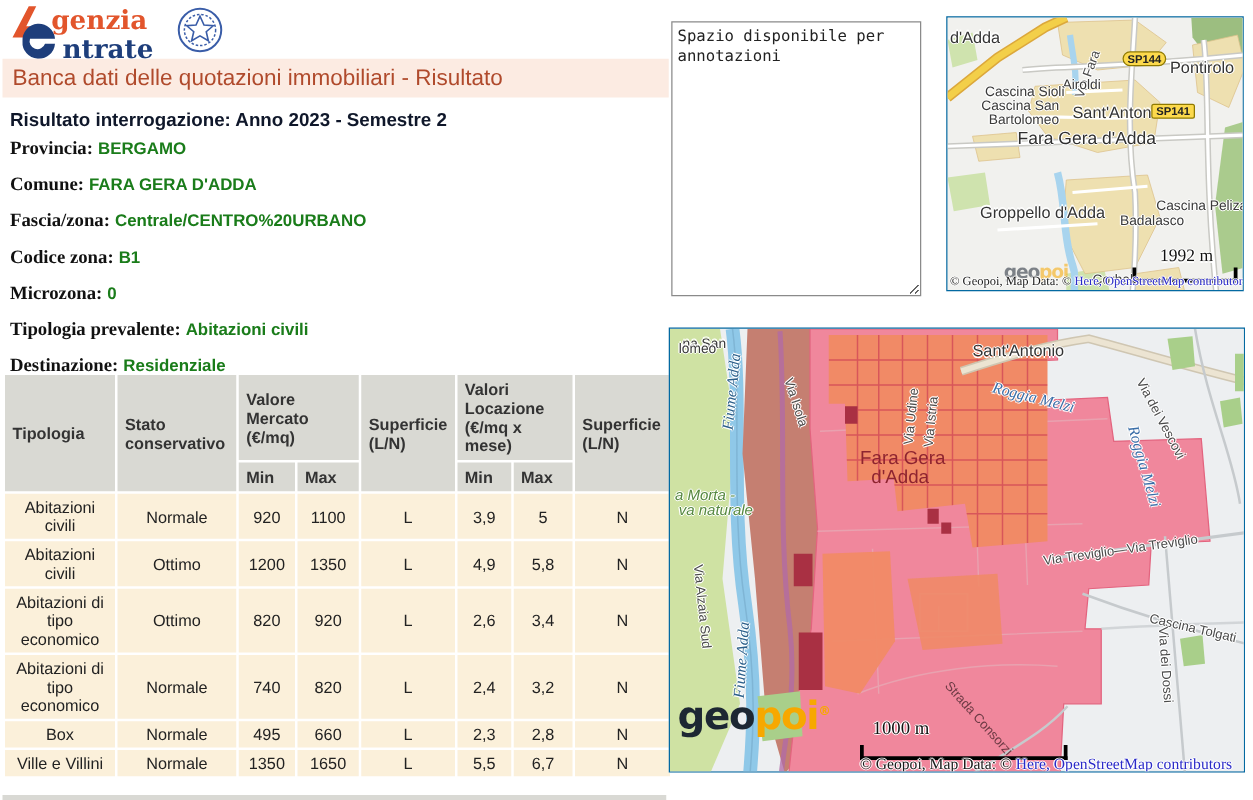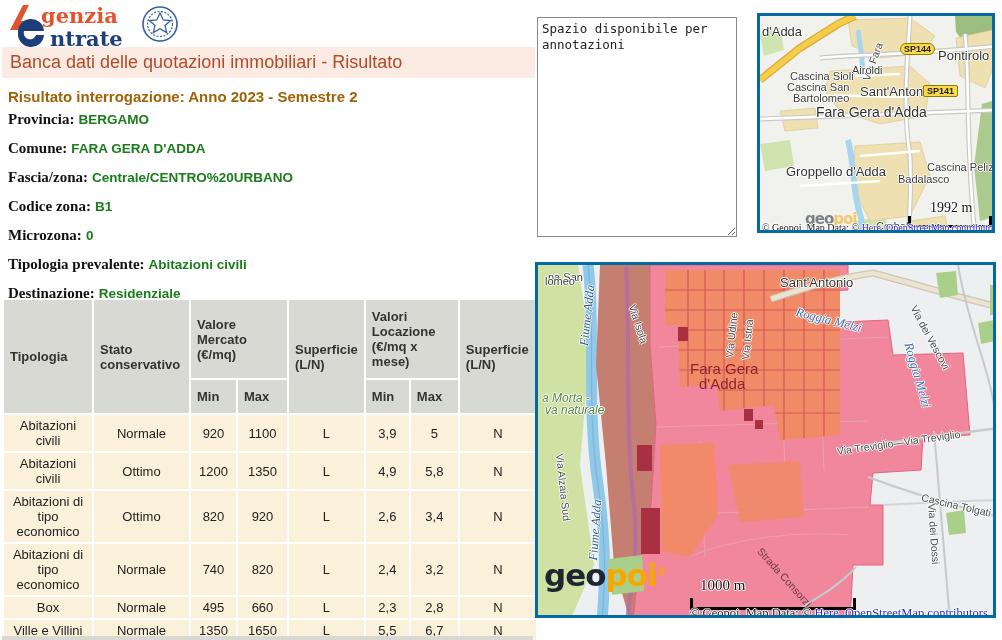--- a/index.html
+++ b/index.html
@@ -7,46 +7,46 @@
     font-family:"Liberation Sans", sans-serif; overflow:hidden; position:relative; }
 
   
   .logo { position:absolute; left:8px; top:3px; width:180px; height:44px; }
 
   
   .title-bar { position:absolute; left:2px; top:47px; width:533px; height:31px;
     background:#fcebe2; color:#b04a2c; font-size:18px; line-height:31px; padding-left:8px; }
 
   
-  .result-heading { position:absolute; left:8px; top:88px; font-size:15px; font-weight:bold; color:#a16207; }
+  .result-heading { position:absolute; left:8px; top:88px; font-size:15px; font-weight:bold; color:#0f172a; }
   .details { position:absolute; left:8px; top:110px; width:520px; }
   .detail-row { margin-bottom:11px; font-size:15px; line-height:17px; }
   .detail-label { font-family:"Liberation Serif", serif; font-weight:bold; color:#111111; }
   .detail-value { font-size:13.5px; color:#1a7c1a; font-weight:bold; padding-left:4px; }
 
   
   .quote-table { position:absolute; left:2px; top:298px; border-collapse:separate; border-spacing:2px; }
   .quote-table th { background:#d9d9d3; color:#333333; font-size:13px; font-weight:bold;
-    text-align:left; padding:9px 6px; vertical-align:middle; }
+    text-align:left; padding:4px 6px; vertical-align:middle; }
   .quote-table td { background:#fbf0da; color:#222222; font-size:13px; text-align:center;
     vertical-align:middle; padding:3px 4px; }
   .quote-table .h1 { height:64px; }
   .quote-table .h2 { height:22px; }
   .col-tip{width:88px}.col-sta{width:95px}.col-min1{width:45px}.col-max1{width:49px}
   .col-sup1{width:70px}.col-min2{width:43px}.col-max2{width:47px}.col-sup2{width:76px}
   .bottom-strip { position:absolute; left:2px; top:636px; width:531px; height:4px; background:#d9d9d4; }
 
   
   .annotations { position:absolute; left:537px; top:17px; width:200px; height:220px;
     border:1px solid #8a8a8a; background:#ffffff; color:#222222;
     font-family:"DejaVu Sans Mono", monospace; font-size:12.5px; line-height:16px;
     padding:3px 4px; resize:both; overflow:auto; }
 
   
-  .map { position:absolute; overflow:hidden; border:3px solid #0369a1; background:#eef0f1; }
+  .map { position:absolute; overflow:hidden; border:1px solid #0369a1; background:#eef0f1; }
   #map1 { left:757px; top:13px; width:238px; height:220px; }
   #map2 { left:535px; top:262px; width:461px; height:356px; }
   .map svg { position:absolute; left:0; top:0; }
   .map-label { position:absolute; white-space:nowrap; transform-origin:0 0; color:#3c3c3c;
     font-size:11px; text-shadow:1px 0 0 #fff,-1px 0 0 #fff,0 1px 0 #fff,0 -1px 0 #fff; }
   .map-label.place    { font-size:11px; color:#3a3a3a; }
   .map-label.place-lg { font-size:13px; color:#333333; }
   .map-label.place-xl { font-size:14px; color:#2f2f2f; }
   .map-label.road     { font-size:10.5px; color:#4a4a4a; }
   .map-label.water    { font-family:"Liberation Serif", serif; font-style:italic;

